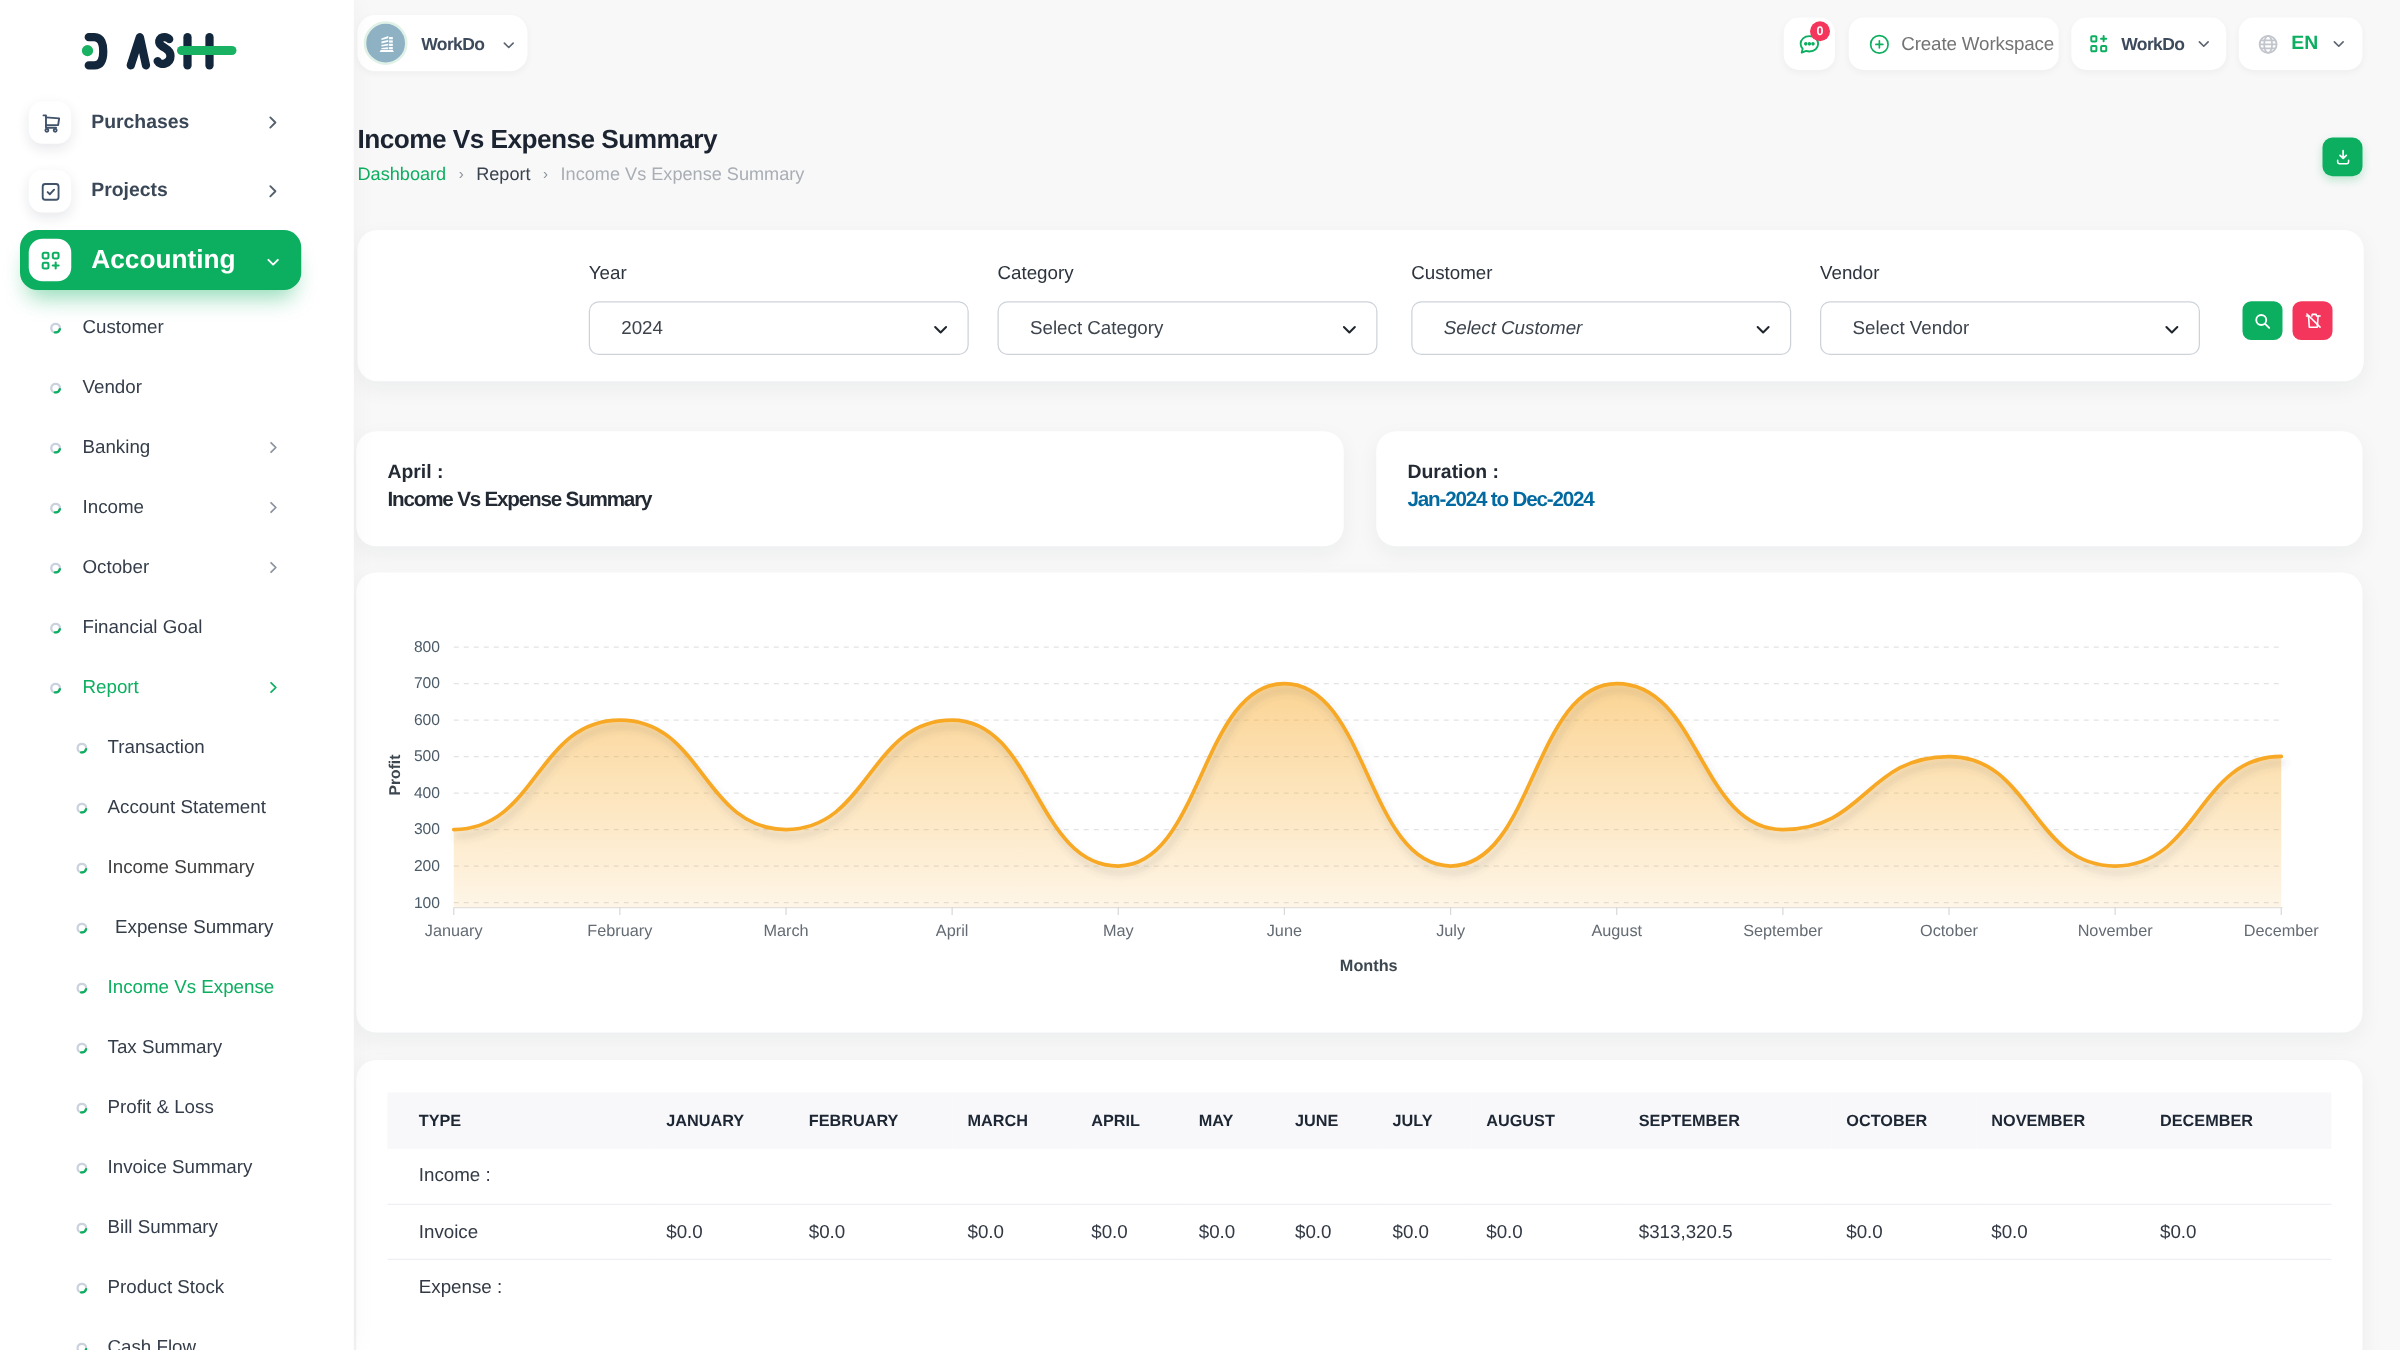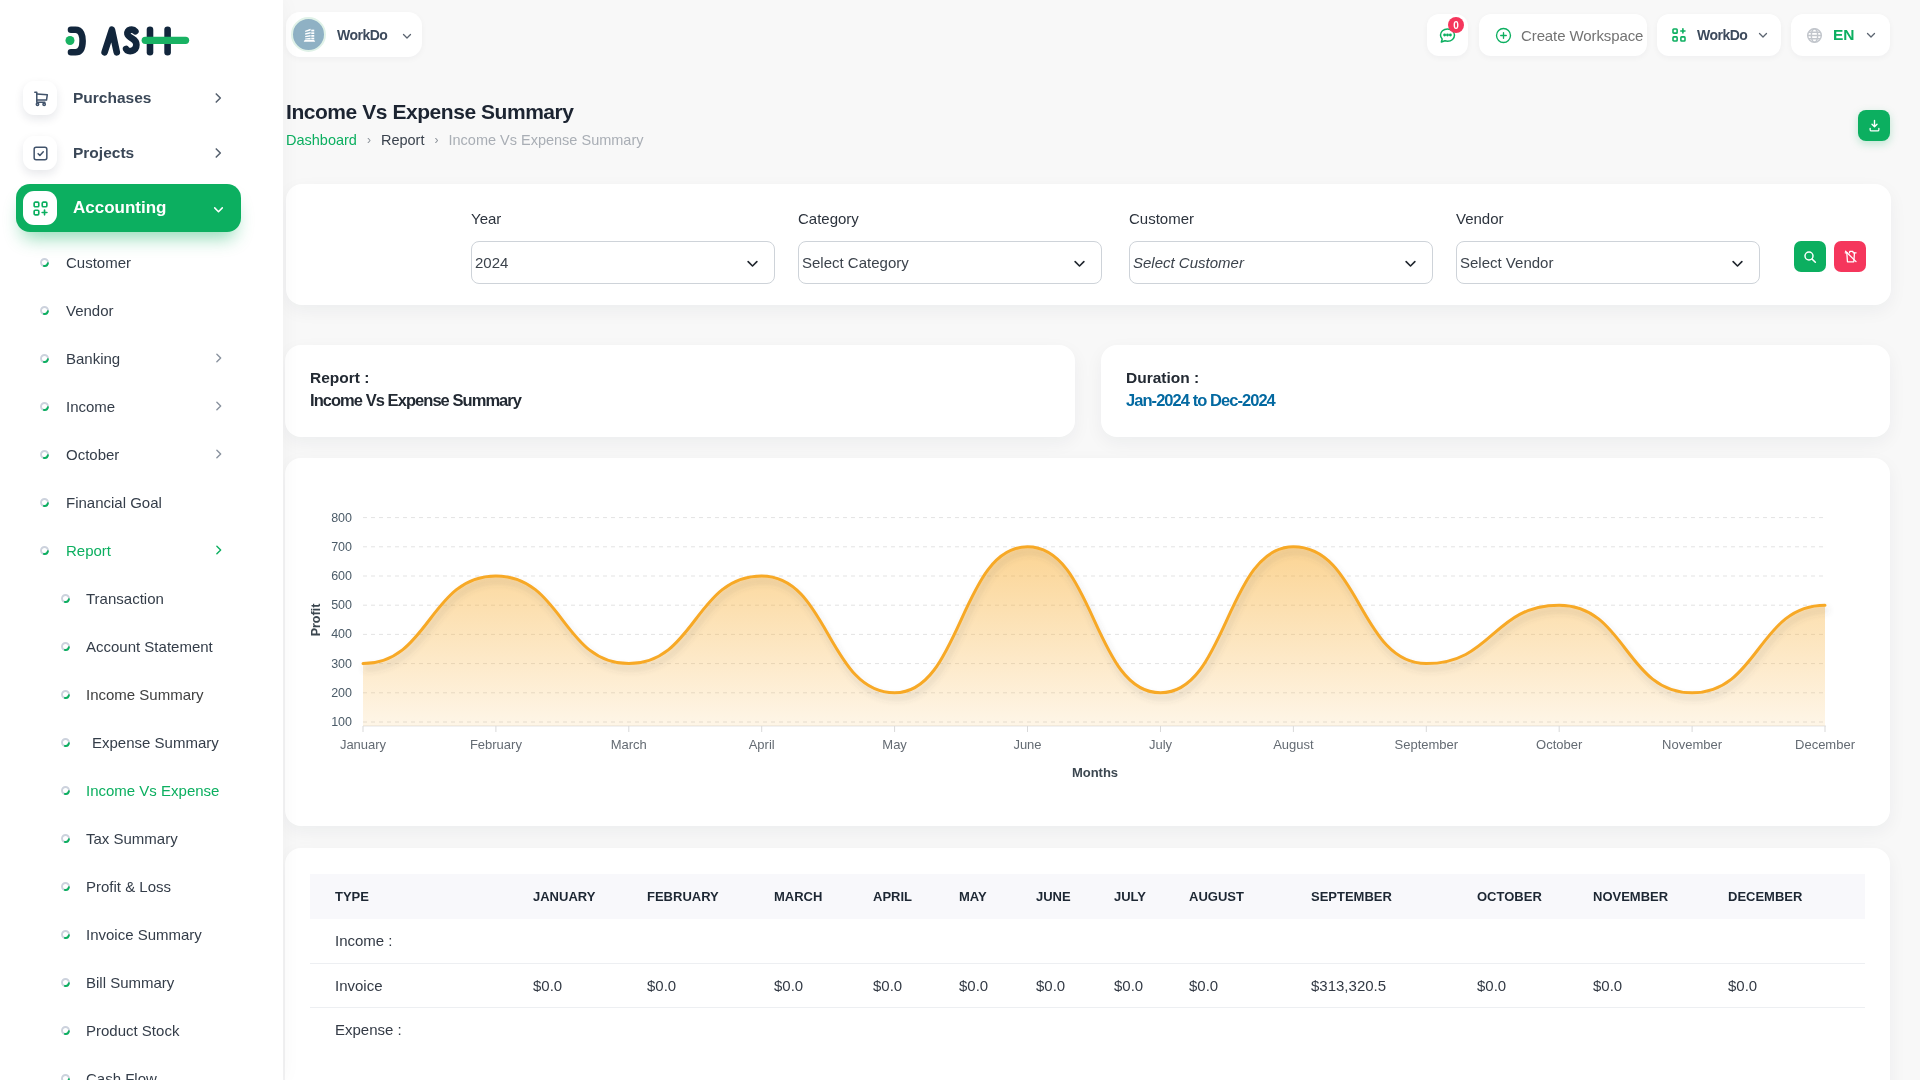--- a/index.html
+++ b/index.html
@@ -13,21 +13,21 @@
   .bullet { position:absolute; top:50%; margin-top:-4.5px; width:9px; height:9px; }
   .sub-txt { position:absolute; top:50%; transform:translateY(-50%); font-size:15px; font-weight:400; color:#343d49; }
   .main { position:absolute; left:283px; top:0; width:1637px; height:1080px; }
   .pillbtn { position:absolute; background:#fff; border-radius:14px; box-shadow:0 2px 6px rgba(20,30,60,.04); display:flex; align-items:center; white-space:nowrap; }
   .card { position:absolute; background:#fff; border-radius:16px; box-shadow:0 6px 18px rgba(20,30,60,.05); }
   h1.title { position:absolute; left:3px; top:100px; font-size:21px; font-weight:700; color:#1c2431; letter-spacing:-.45px; }
   .crumbs { position:absolute; left:3px; top:132px; font-size:14.5px; color:#a9aeb5; }
   .crumbs .g { color:#0CAF60; }
   .crumbs .d { color:#3a424d; }
   .crumbs .sep { display:inline-block; margin:0 10px; color:#8d939b; font-size:12px; transform:translateY(-1px); }
-  .fsel { position:absolute; top:57px; height:43px; background:#fff; border:1px solid #ced3d9; border-radius:8px; font-size:15px; color:#3c434c; line-height:41px; padding-left:3px; }
+  .fsel { position:absolute; top:57px; height:43px; background:#fff; border:1px solid #ced3d9; border-radius:8px; font-size:15px; color:#3c434c; line-height:41px; padding-left:25px; }
   .fsel svg { position:absolute; right:14px; top:14px; }
   .flabel { position:absolute; top:26px; font-size:15px; color:#2c333d; }
   .sqbtn { position:absolute; top:57px; width:32px; height:31px; border-radius:7px; display:flex; align-items:center; justify-content:center; }
   table.rep { border-collapse:collapse; table-layout:fixed; width:1555px; font-size:15px; color:#333a45; }
   table.rep th { background:#f8f8fb; font-size:13px; font-weight:700; color:#1d2733; text-align:left; padding:0 12px; height:45px; }
   table.rep th:first-child, table.rep td:first-child { padding-left:25px; }
   table.rep td { padding:0 12px; height:44px; border-top:1px solid #edeff2; }
   table.rep tr.first td { border-top:none; }
 </style>
 </head>
@@ -76,21 +76,21 @@
 
   <div style="position:absolute; left:16px; top:184px; width:225px; height:48px; background:#0CAF60; border-radius:14px; box-shadow:0 12px 18px -6px rgba(12,175,96,.45);">
     <span style="position:absolute;left:7px;top:7px;width:34px;height:34px;background:#fff;border-radius:11px;display:flex;align-items:center;justify-content:center;">
       <svg width="19" height="19" viewBox="0 0 24 24" fill="none" stroke="#0CAF60" stroke-width="2.1" stroke-linecap="round" stroke-linejoin="round">
           <rect x="4" y="4" width="5.8" height="5.8" rx="1.4"></rect>
           <rect x="14.2" y="4" width="5.8" height="5.8" rx="1.4"></rect>
           <rect x="4" y="14.2" width="5.8" height="5.8" rx="1.4"></rect>
           <path d="M17.1 14v6M14.1 17h6"></path>
         </svg>
     </span>
-    <span style="position:absolute;left:57px;top:50%;transform:translateY(-50%);font-size:17px;font-weight:700;color:#fff;text-align:right;">Accounting</span>
+    <span style="position:absolute;left:57px;top:50%;transform:translateY(-50%);font-size:21px;font-weight:700;color:#fff;text-align:right;">Accounting</span>
     <svg style="position:absolute;right:16px;top:19px" width="13" height="13" viewBox="0 0 24 24" fill="none" stroke="#fff" stroke-width="2.8" stroke-linecap="round" stroke-linejoin="round">
         <path d="M5 9l7 7 7-7"></path>
       </svg>
   </div>
 
   <div class="nav-row" style="top:242px">
       <svg class="bullet" style="left:40px" width="9" height="9" viewBox="0 0 10 10" fill="none">
         <circle cx="5" cy="5" r="3.9" stroke="#ccd2dd" stroke-width="2.1"></circle>
         <path d="M8.75 5.85 A3.9 3.9 0 0 1 4.35 8.84" stroke="#0CAF60" stroke-width="2.1" stroke-linecap="round"></path>
       </svg>
@@ -326,21 +326,21 @@
     <div class="sqbtn" style="left:1548px; background:#f5365c;">
       <svg width="17" height="17" viewBox="0 0 24 24" fill="none" stroke="#fff" stroke-width="1.8" stroke-linecap="round" stroke-linejoin="round">
           <path d="M4.5 6.8h2.8M10.5 6.8l.5-1.9h4.4l.5 1.9h4"></path>
           <path d="M6.8 6.8l.9 12.7h9l.9-12.7"></path>
           <path d="M5 4.5l14.8 14.8"></path>
         </svg>
     </div>
   </div>
 
   <div class="card" style="left:2px; top:345px; width:790px; height:92px;">
-    <div style="position:absolute;left:25px;top:24px;font-size:15.5px;font-weight:700;color:#232a33;">Report :</div>
+    <div style="position:absolute;left:25px;top:24px;font-size:15.5px;font-weight:700;color:#232a33;">April :</div>
     <div style="position:absolute;left:25px;top:46px;font-size:16.5px;font-weight:700;color:#232a33;letter-spacing:-.95px;">Income Vs Expense Summary</div>
   </div>
   <div class="card" style="left:818px; top:345px; width:789px; height:92px;">
     <div style="position:absolute;left:25px;top:24px;font-size:15.5px;font-weight:700;color:#232a33;">Duration :</div>
     <div style="position:absolute;left:25px;top:46px;font-size:16.5px;font-weight:700;color:#0369a1;letter-spacing:-.95px;">Jan-2024 to Dec-2024</div>
   </div>
 
   <div class="card" style="left:2px; top:458px; width:1605px; height:368px;">
     <svg width="1605" height="368" viewBox="0 0 1605 368" style="position:absolute;left:0;top:0">
 <defs>

